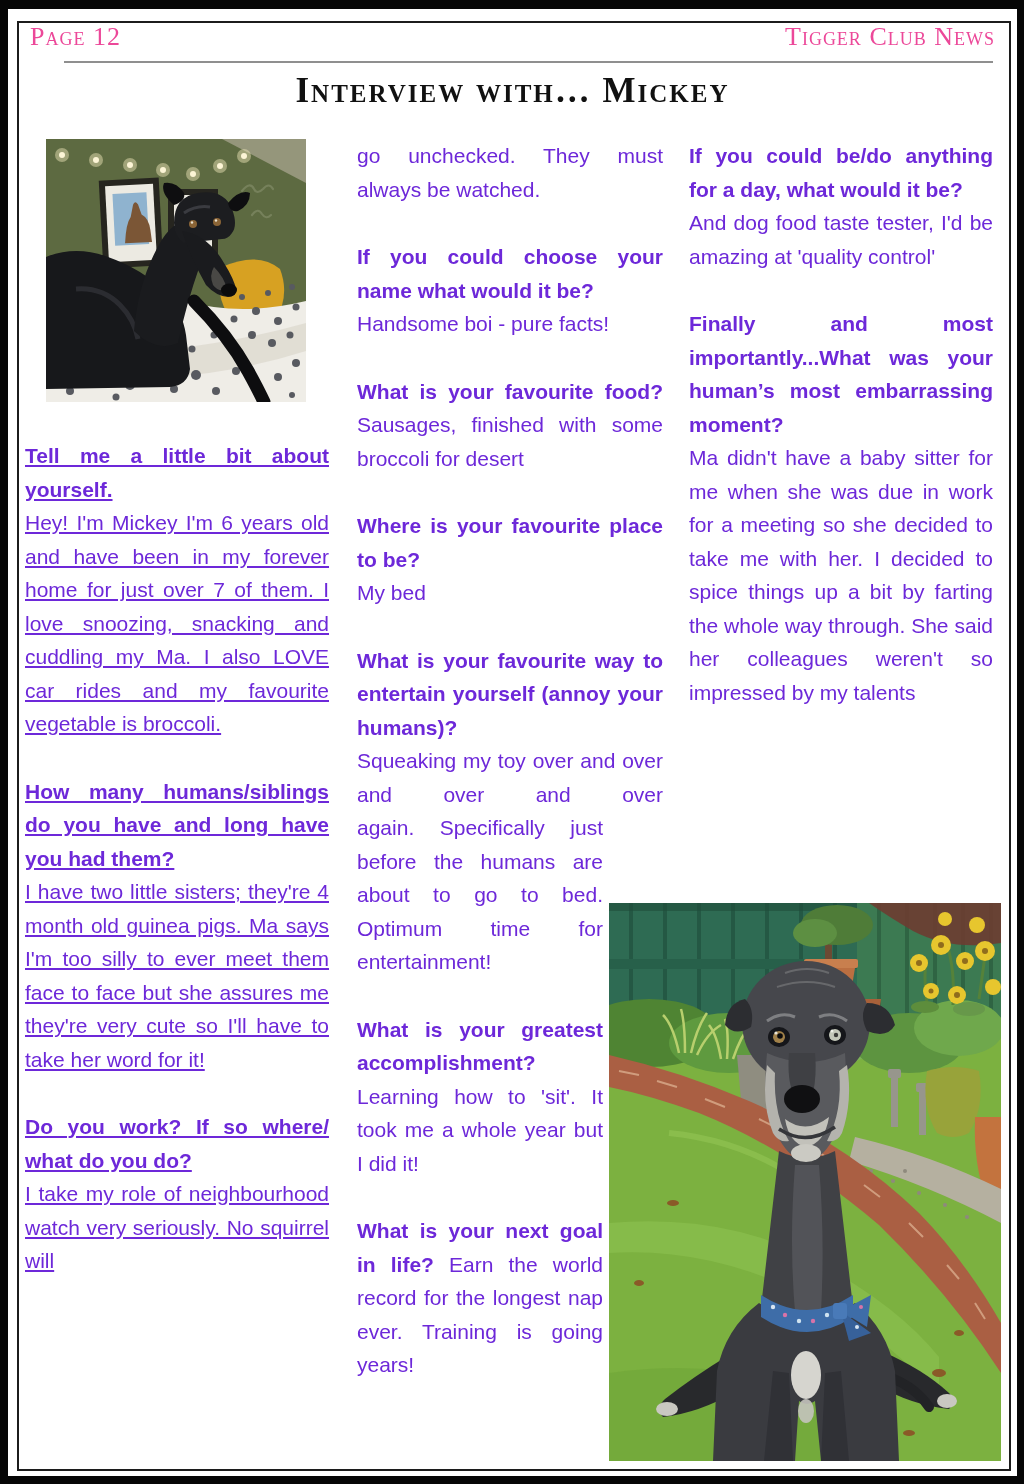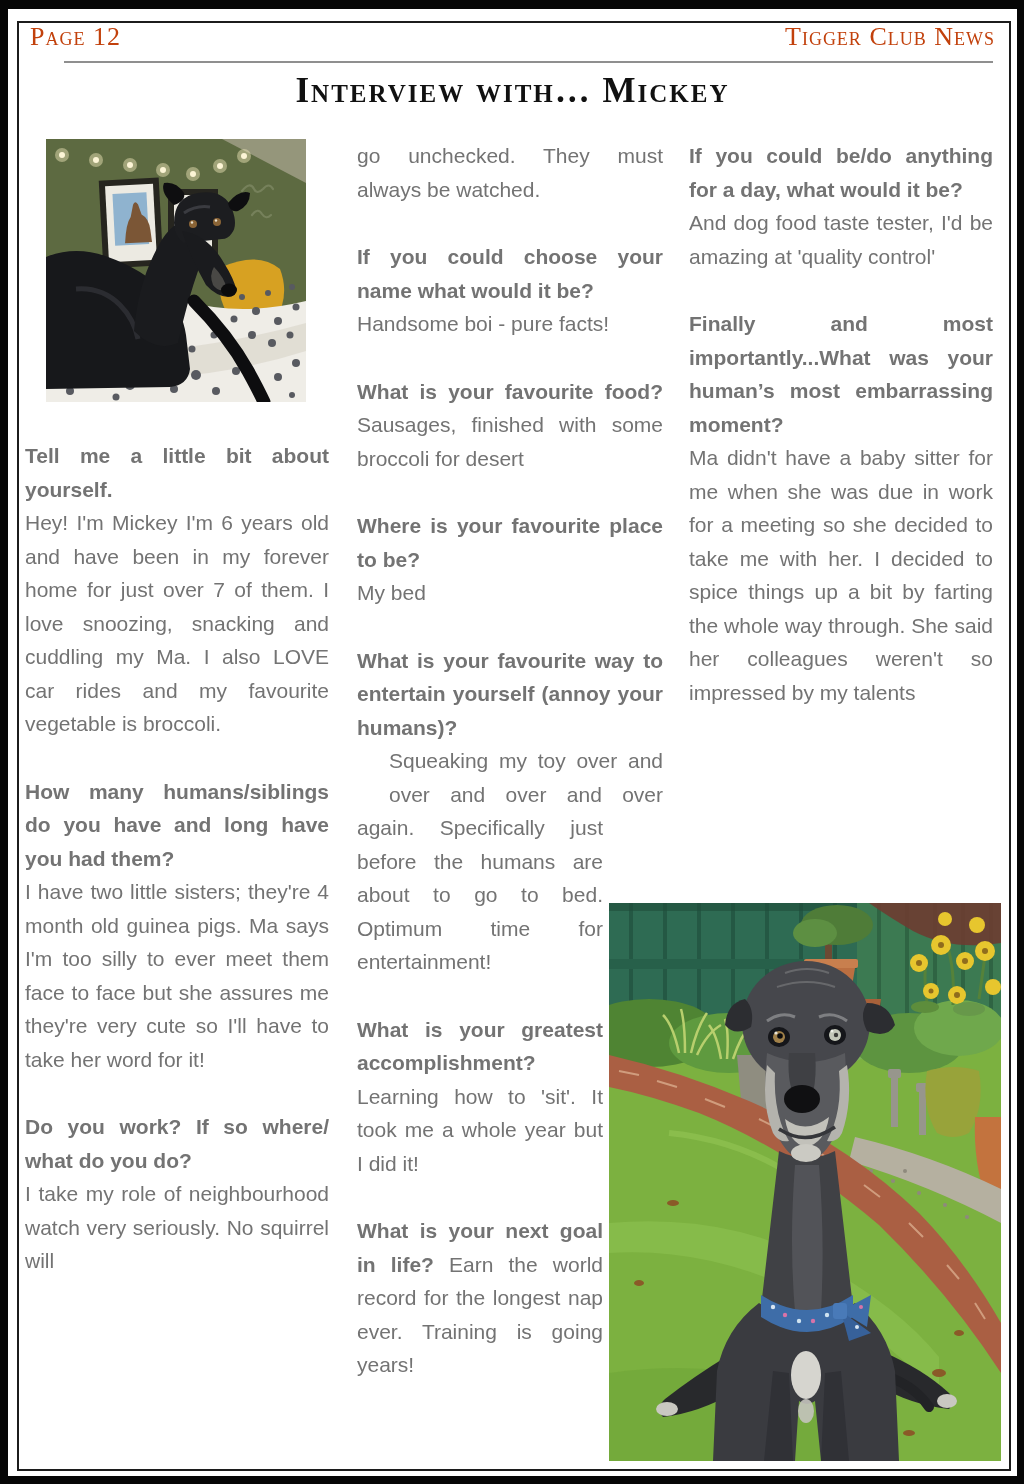--- a/index.html
+++ b/index.html
@@ -6,35 +6,35 @@
   body{
     width:1024px;height:1484px;position:relative;background:#060606;
     font-family:"Liberation Sans","DejaVu Sans",sans-serif;overflow:hidden;
   }
   .sheet{position:absolute;left:8px;top:9px;right:7px;bottom:8px;background:#ffffff;}
   .frame{position:absolute;left:9px;top:12px;right:6px;bottom:5px;border:2px solid #1c1c1c;pointer-events:none;}
   .content{position:absolute;inset:0;}
   
   .hdr{position:absolute;top:13px;left:22px;right:22px;display:flex;justify-content:space-between;
        font-family:"Liberation Serif","DejaVu Serif",serif;font-variant:small-caps;
-       font-size:26px;color:#c2410c;letter-spacing:1px;}
+       font-size:26px;color:#ec4899;letter-spacing:1px;}
   .rule{position:absolute;top:52px;left:56px;right:24px;height:2px;background:#8f8f8f;}
   .title{position:absolute;top:62px;left:0;right:0;text-align:center;
          font-family:"Liberation Serif","DejaVu Serif",serif;font-variant:small-caps;
          font-weight:700;font-size:35px;color:#111;letter-spacing:2px;}
   
-  .col{position:absolute;top:130px;font-size:21px;line-height:33.5px;color:#737373;}
-  #col1{left:17px;width:304px;}
+  .col{position:absolute;top:130px;font-size:21px;line-height:33.5px;color:#6d28d9;}
+  #col1{left:17px;width:304px;text-decoration:underline;}
   #col2{left:349px;width:306px;}
   #col3{left:681px;width:304px;}
   section{margin:0 0 34px 0;}
   p{margin:0;text-align:justify;}
   .q{font-weight:700;}
   .narrow{width:246px;}
-  .force{text-align-last:justify;margin-left:32px;}
+  .force{text-align-last:justify;}
   .photo{display:block;}
   .photo-bed{margin:0 0 37px 21px;width:260px;height:263px;}
   .photo-garden{position:absolute;left:601px;top:894px;width:392px;height:558px;}
   svg{display:block;}
 </style>
 </head>
 <body>
 
 <div class="sheet">
   <div class="content">

